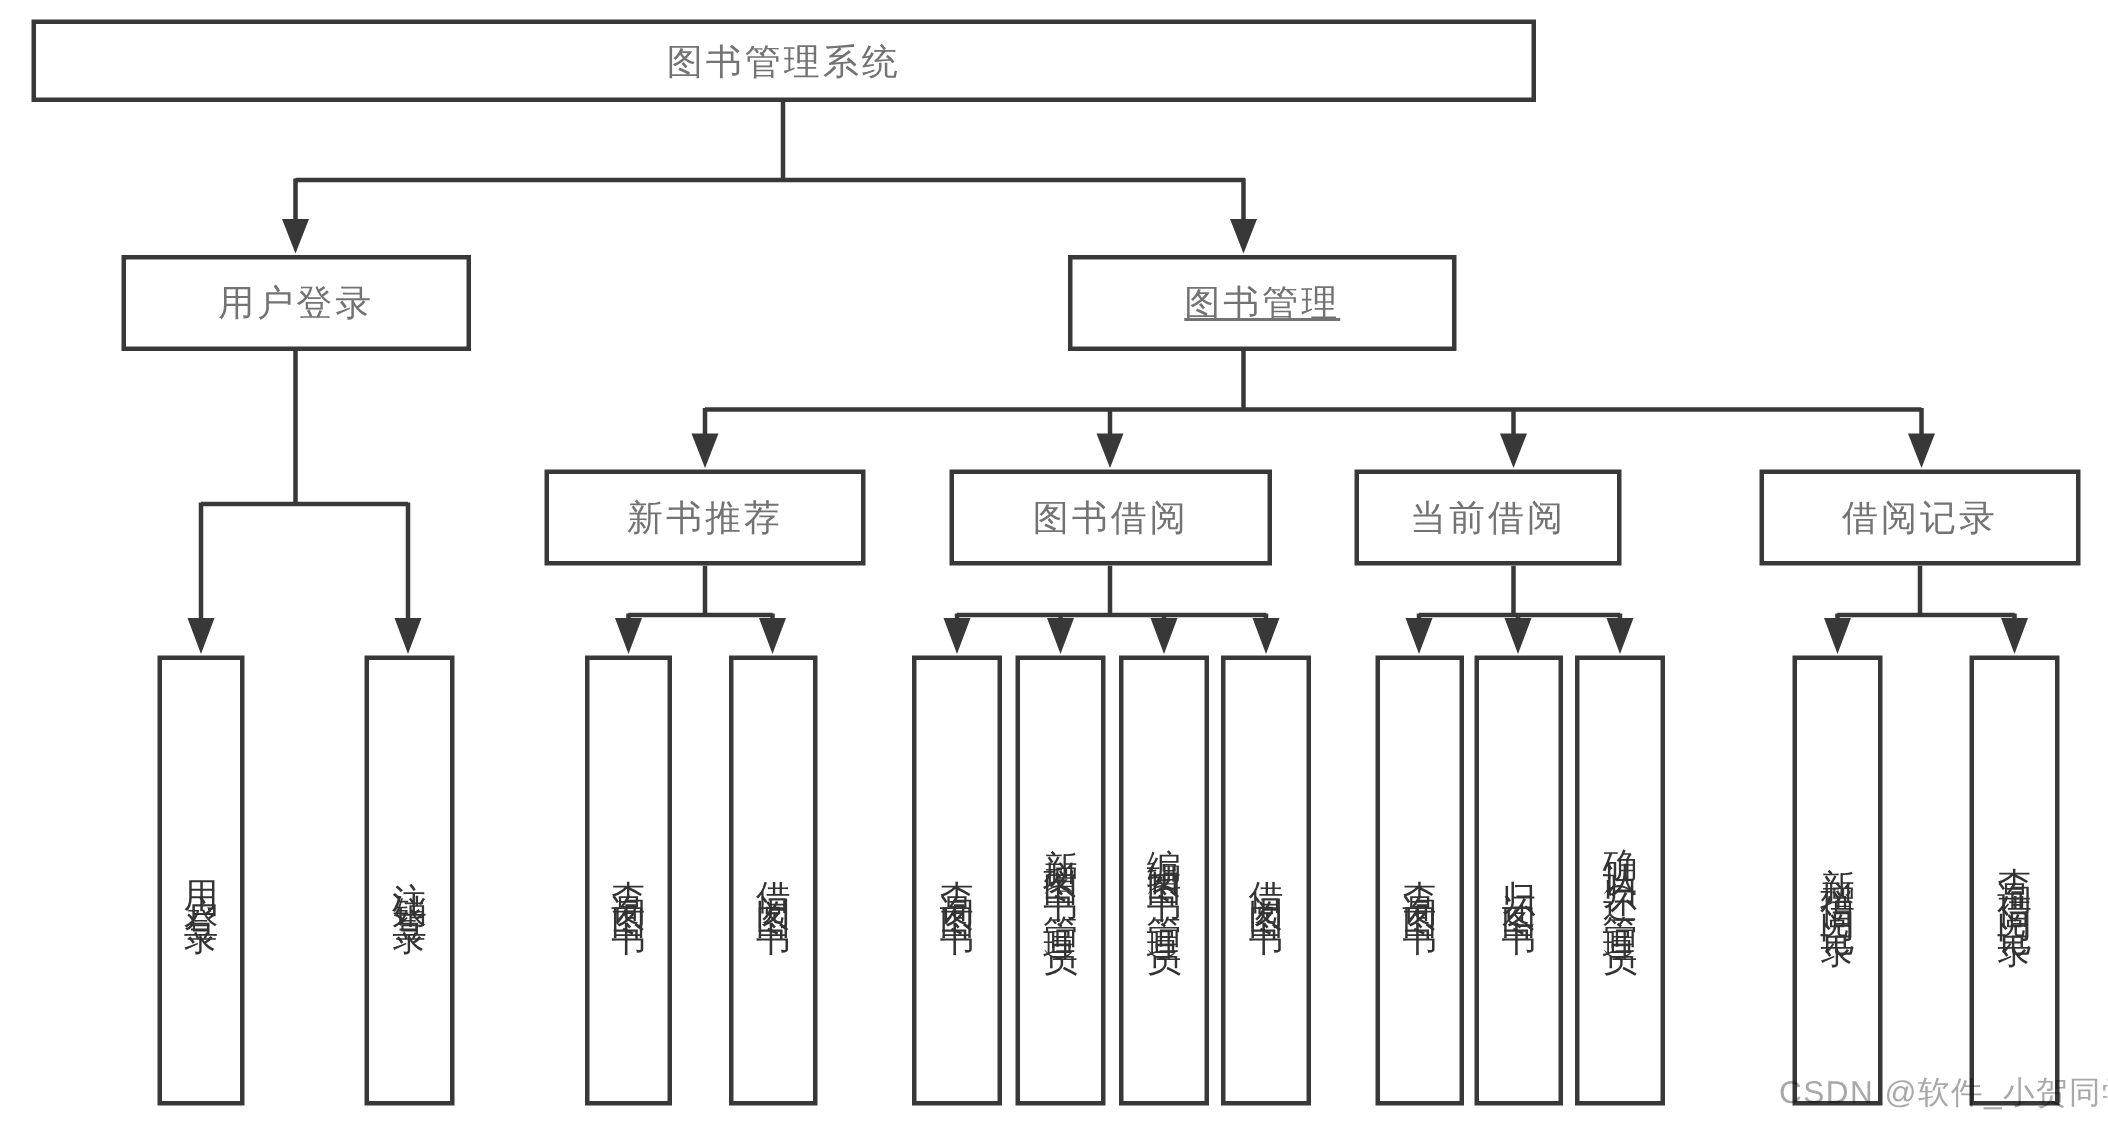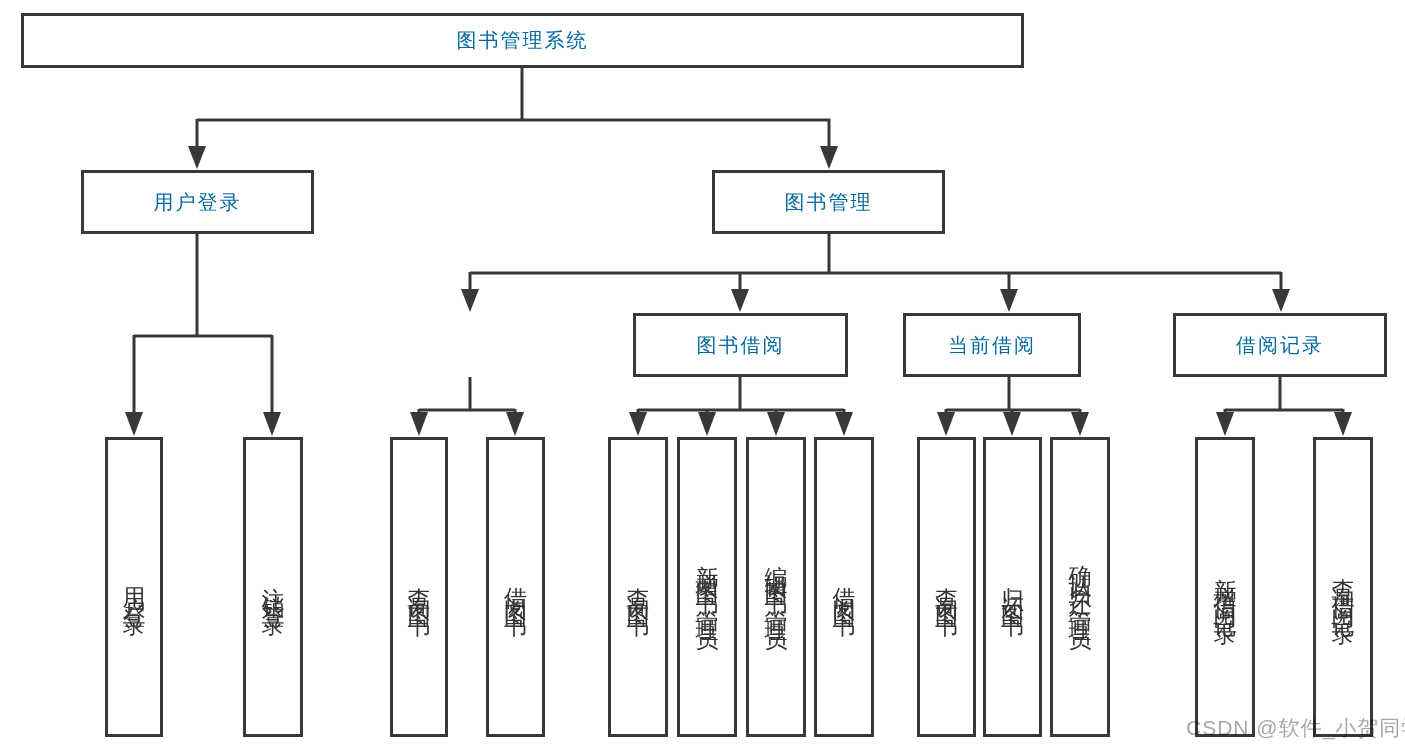--- a/index.html
+++ b/index.html
@@ -22,23 +22,23 @@
     pointer-events: none;
   }
   .hbox {
     position: absolute;
     box-sizing: border-box;
     border: 3px solid #383838;
     background: #ffffff;
     display: flex;
     align-items: center;
     justify-content: center;
-    font-size: 20px;
+    font-size: 24px;
     letter-spacing: 2px;
-    color: #0369a1;
+    color: #737373;
     z-index: 2;
   }
   .vbox {
     position: absolute;
     box-sizing: border-box;
     border: 3px solid #383838;
     background: #ffffff;
     top: 437px;
     height: 300px;
     display: flex;
@@ -101,22 +101,23 @@
       <polygon points="1003,412 1021,412 1012,436"></polygon>
       <polygon points="1071,412 1089,412 1080,436"></polygon>
       <polygon points="1216,412 1234,412 1225,436"></polygon>
       <polygon points="1334,412 1352,412 1343,436"></polygon>
     </g>
   </svg>
 
   <div class="hbox" style="left:21px; top:13px; width:1003px; height:55px;">图书管理系统</div>
 
   <div class="hbox" style="left:81px; top:170px; width:233px; height:64px;">用户登录</div>
-  <div class="hbox" style="left:712px; top:170px; width:233px; height:64px;">图书管理</div>
+  <div class="hbox" style="left:712px; top:170px; width:259px; height:64px;text-decoration:underline;">图书管理</div>
 
+  <div class="hbox" style="left:363px; top:313px; width:214px; height:64px;">新书推荐</div>
   <div class="hbox" style="left:633px; top:313px; width:215px; height:64px;">图书借阅</div>
   <div class="hbox" style="left:903px; top:313px; width:178px; height:64px;">当前借阅</div>
   <div class="hbox" style="left:1173px; top:313px; width:214px; height:64px;">借阅记录</div>
 
   <div class="vbox" style="left:105px; width:58px;">
     <span>用户登录</span>
   </div>
   <div class="vbox" style="left:243px; width:60px;">
     <span>注销登录</span>
   </div>

